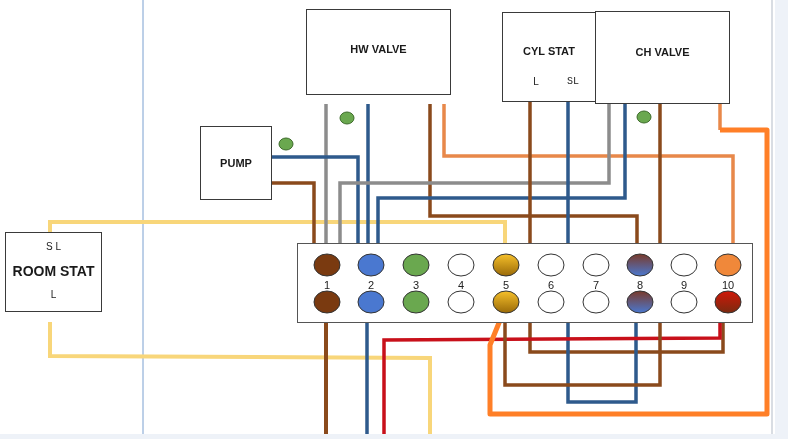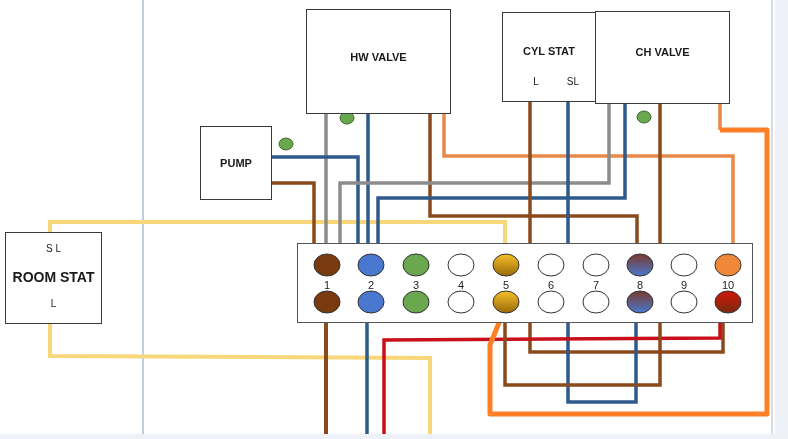--- a/index.html
+++ b/index.html
@@ -44,39 +44,39 @@
     <polyline points="384,434 384,340 720,338 720,320" fill="none" stroke="#c8101a" stroke-width="3.5"></polyline>
     <polyline points="505,312 505,385 660,385 660,320" fill="none" stroke="#8a4a1c" stroke-width="3.5"></polyline>
 
     <polyline points="720,130 767,130 767,414 490,414 490,345 505,308" fill="none" stroke="#ff7f27" stroke-width="5" stroke-linejoin="round"></polyline>
 
     <ellipse cx="347" cy="118" rx="7" ry="6" fill="#6aa84f" stroke="#3d6b2a" stroke-width="1"></ellipse>
     <ellipse cx="286" cy="144" rx="7" ry="6" fill="#6aa84f" stroke="#3d6b2a" stroke-width="1"></ellipse>
     <ellipse cx="644" cy="117" rx="7" ry="6" fill="#6aa84f" stroke="#3d6b2a" stroke-width="1"></ellipse>
   </svg>
 
-  <div class="box" style="left:306px;top:9px;width:145px;height:105px;text-align:right;">
+  <div class="box" style="left:306px;top:9px;width:145px;height:86px;text-align:right;">
     <span class="lbl" style="left:50%;top:46%;">HW VALVE</span>
   </div>
 
   <div class="box" style="left:493px;top:12px;width:94px;height:90px;margin-left:9px;">
     <span class="lbl" style="left:50%;top:43%;">CYL STAT</span>
     <span class="lbl small" style="left:36%;top:77%;">L</span>
-    <span class="lbl small" style="left:76%;top:77%;">SL</span>
+    <span class="lbl small" style="left:76%;top:77%;font-family:Liberation Mono, monospace;">SL</span>
   </div>
 
   <div class="box" style="left:200px;top:126px;width:72px;height:74px;">
     <span class="lbl" style="left:50%;top:50%;">PUMP</span>
   </div>
 
   <div class="box" style="left:595px;top:11px;width:135px;height:93px;">
     <span class="lbl" style="left:50%;top:44%;">CH VALVE</span>
   </div>
 
-  <div class="box" style="left:5px;top:232px;width:97px;height:92px;">
+  <div class="box" style="left:5px;top:232px;width:97px;height:80px;">
     <span class="lbl small" style="left:50%;top:17%;">S L</span>
     <span class="lbl" style="left:50%;top:49%;font-size:14px;">ROOM STAT</span>
     <span class="lbl small" style="left:50%;top:78%;">L</span>
   </div>
 
   <div class="box" style="left:297px;top:243px;width:456px;height:80px;border-color:#555;"></div>
   <svg id="terminals" width="788" height="439" style="position:absolute;left:0;top:0;">
       <defs>
     <linearGradient id="g-gold" x1="0" y1="0" x2="0" y2="1">
           <stop offset="0" stop-color="#f6c02a"></stop>

